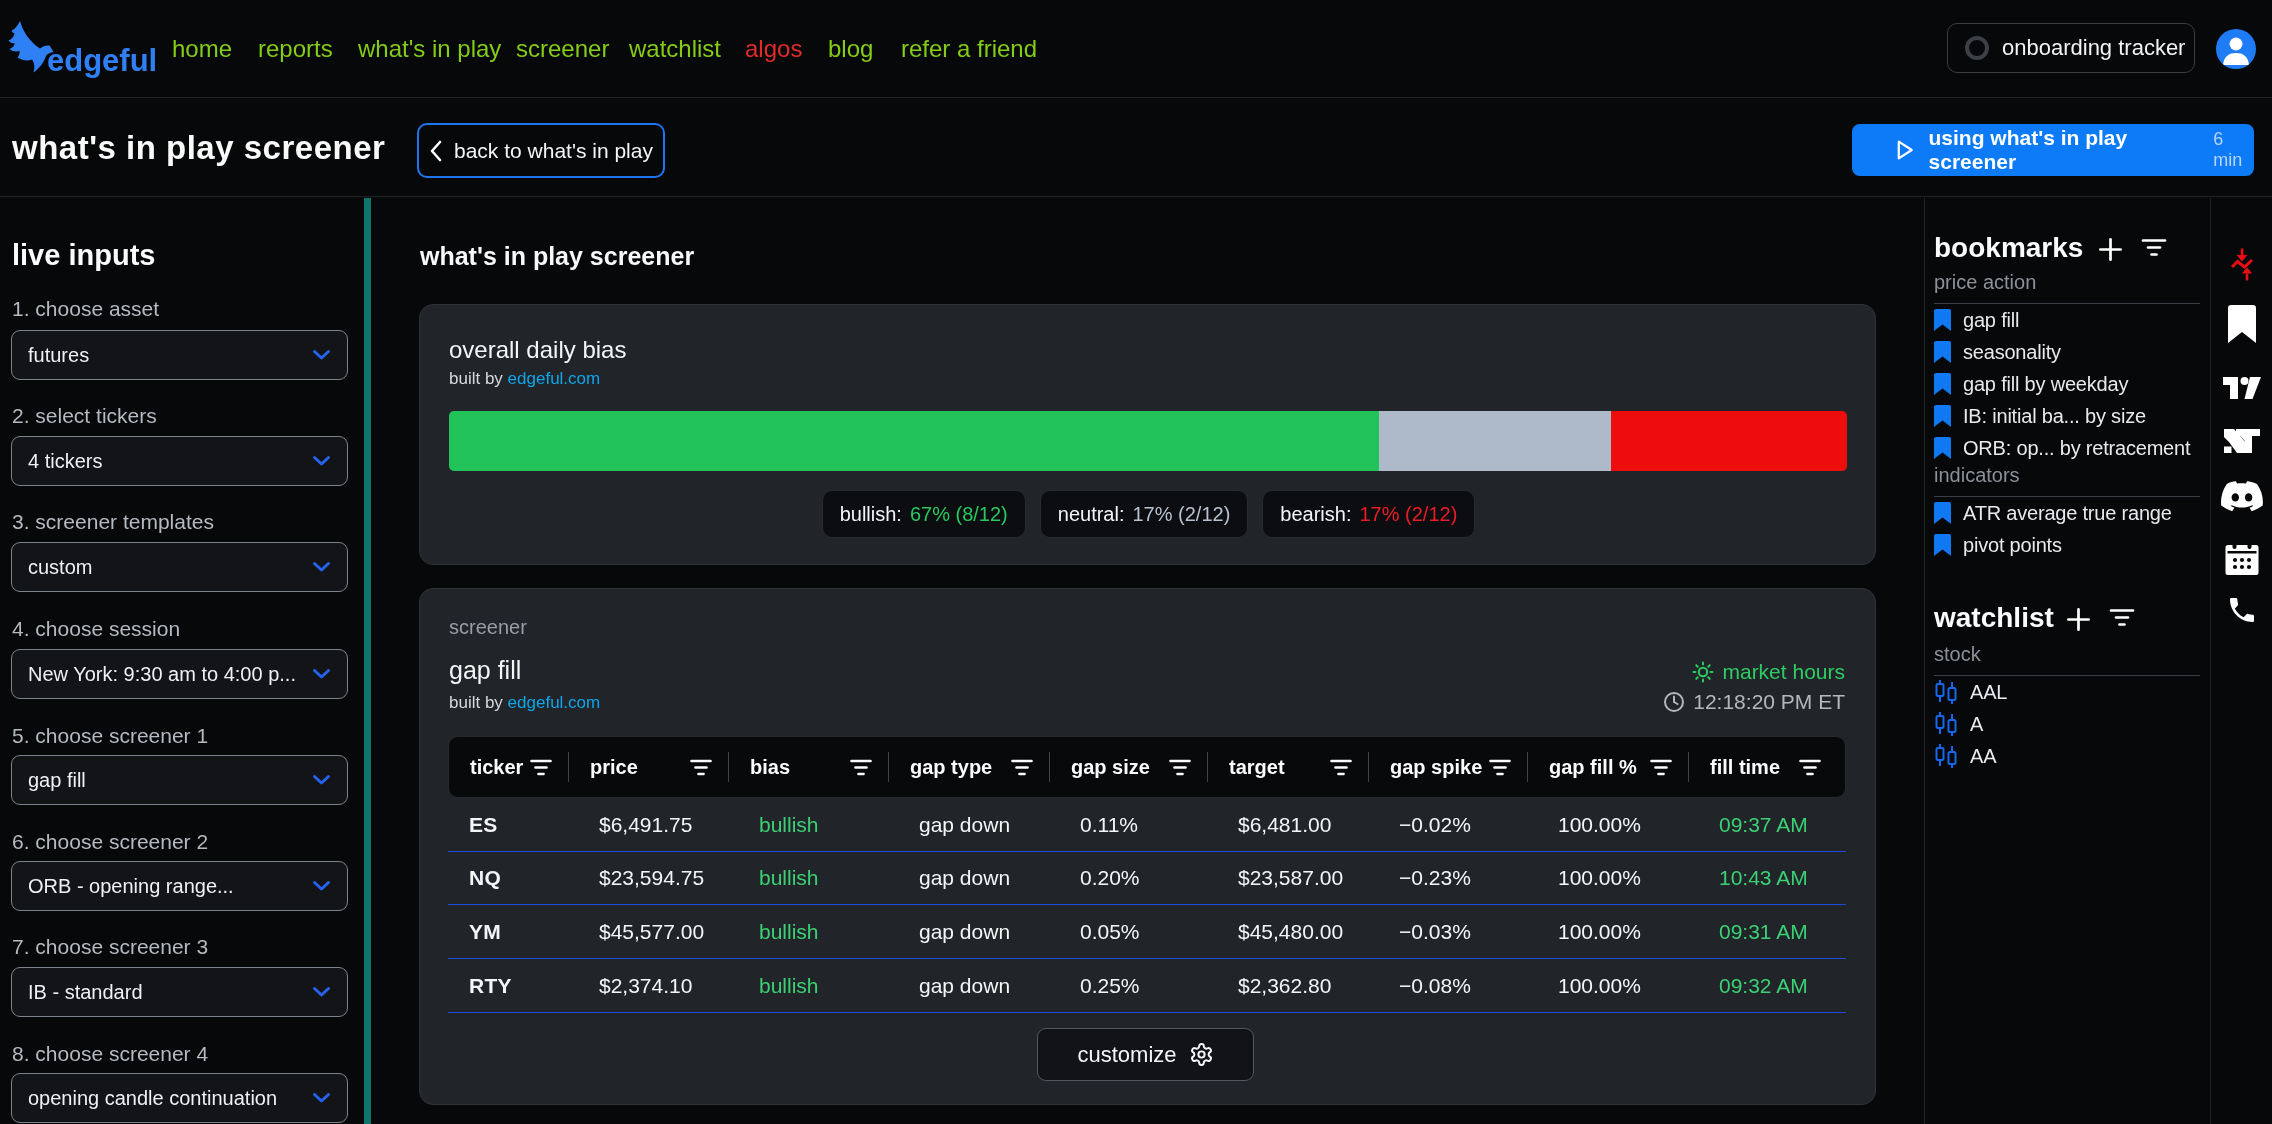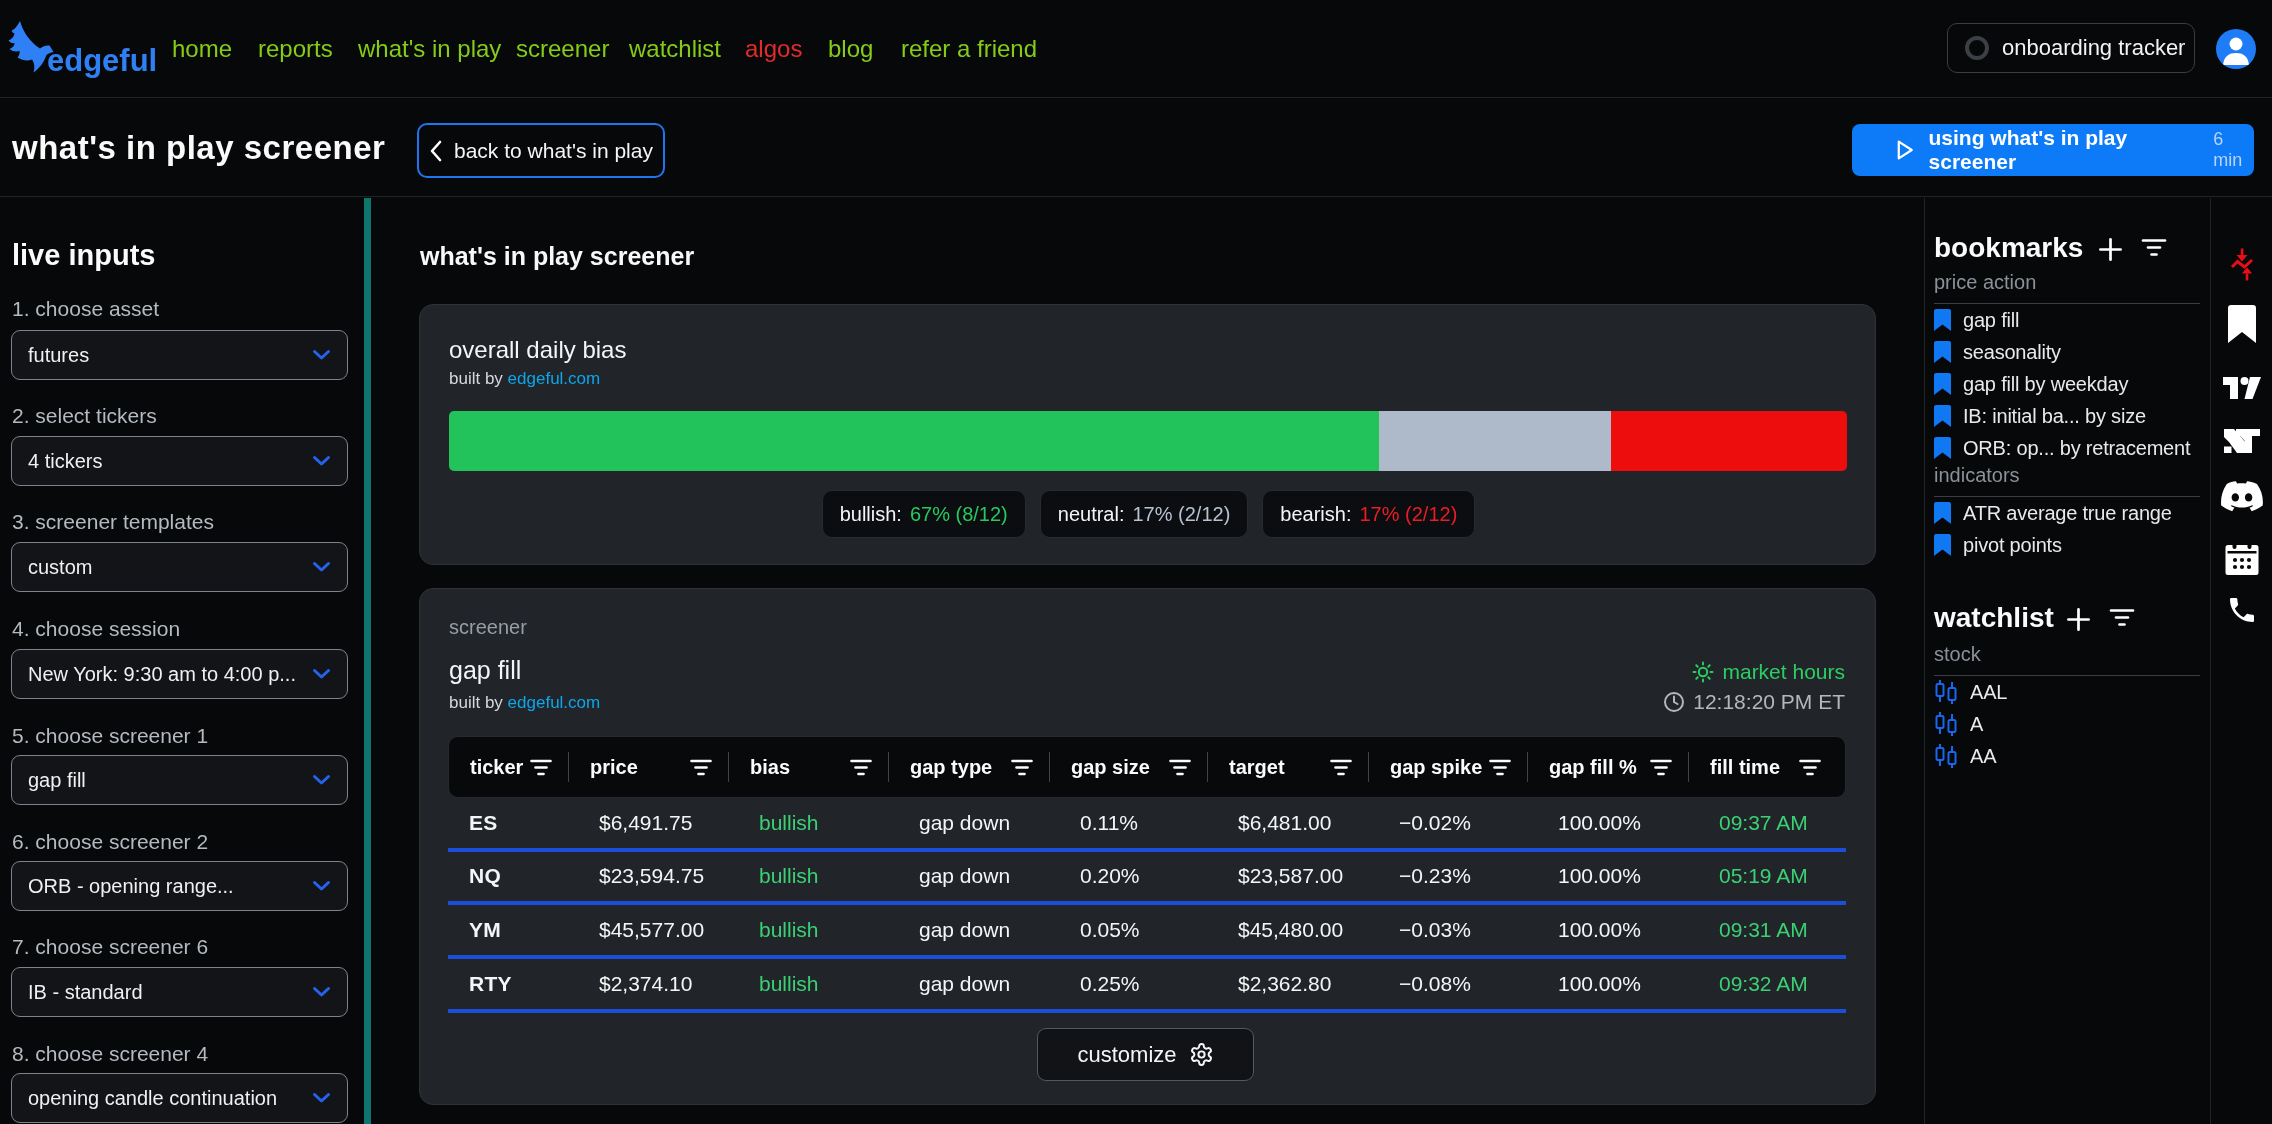--- a/index.html
+++ b/index.html
@@ -64,21 +64,21 @@
 #mkt { position:absolute; right:30px; top:71px; font-size:21px; color:#2ccd63; display:flex; align-items:center; gap:8px; }
 #tme { position:absolute; right:30px; top:101px; font-size:21px; color:#b5b7ba; display:flex; align-items:center; gap:8px; }
 
 #thead { position:absolute; left:28px; top:147px; width:1398px; height:62px; background:#08090b;
   border:1px solid #26292d; border-radius:10px; display:flex; align-items:center; }
 .th { white-space:nowrap; display:flex; align-items:center; justify-content:space-between; height:30px;
   padding-left:21px; padding-right:16px; font-size:20px; font-weight:600; color:#fbfbfc;
   border-right:1px solid #3f434a; }
 .th:last-child { border-right:none; }
 .trow { position:absolute; left:28px; width:1398px; height:54px; display:flex; align-items:center;
-  border-bottom:4px solid #1d4ed8; font-size:21px; color:#f4f5f6; }
+  border-bottom:1px solid #1d4ed8; font-size:21px; color:#f4f5f6; }
 .td { padding-left:21px; }
 .trow .td:first-child { font-weight:600; letter-spacing:.3px; }
 .green { color:#3bd073; }
 #custbtn { position:absolute; left:617px; top:439px; width:217px; height:53px; background:#111317;
   border:1px solid #54585f; border-radius:9px; display:flex; align-items:center; justify-content:center;
   gap:12px; font-size:22px; color:#f4f5f6; }
 
 
 #rpanel { position:absolute; top:198px; left:1924px; width:286px; height:926px; background:#070809;
   border-left:1px solid #212427; }
@@ -159,21 +159,21 @@
         <path d="M2.5,2.5 L9.5,9 L16.5,2.5" fill="none" stroke="#2563eb" stroke-width="3" stroke-linecap="round" stroke-linejoin="round"></path>
       </svg></div>
     <div class="flabel" style="top:526px">5. choose screener 1</div>
     <div class="fbox" style="top:557px">gap fill<svg width="19" height="12" viewBox="0 0 19 12">
         <path d="M2.5,2.5 L9.5,9 L16.5,2.5" fill="none" stroke="#2563eb" stroke-width="3" stroke-linecap="round" stroke-linejoin="round"></path>
       </svg></div>
     <div class="flabel" style="top:632px">6. choose screener 2</div>
     <div class="fbox" style="top:663px">ORB - opening range...<svg width="19" height="12" viewBox="0 0 19 12">
         <path d="M2.5,2.5 L9.5,9 L16.5,2.5" fill="none" stroke="#2563eb" stroke-width="3" stroke-linecap="round" stroke-linejoin="round"></path>
       </svg></div>
-    <div class="flabel" style="top:737px">7. choose screener 6</div>
+    <div class="flabel" style="top:737px">7. choose screener 3</div>
     <div class="fbox" style="top:769px">IB - standard<svg width="19" height="12" viewBox="0 0 19 12">
         <path d="M2.5,2.5 L9.5,9 L16.5,2.5" fill="none" stroke="#2563eb" stroke-width="3" stroke-linecap="round" stroke-linejoin="round"></path>
       </svg></div>
     <div class="flabel" style="top:844px">8. choose screener 4</div>
     <div class="fbox" style="top:875px">opening candle continuation<svg width="19" height="12" viewBox="0 0 19 12">
         <path d="M2.5,2.5 L9.5,9 L16.5,2.5" fill="none" stroke="#2563eb" stroke-width="3" stroke-linecap="round" stroke-linejoin="round"></path>
       </svg></div>
   </div>
 
 <div id="main">
@@ -294,21 +294,21 @@
         </div>
         <div class="trow" style="top:262px">
           <div class="td" style="width:130px">NQ</div>
           <div class="td" style="width:160px">$23,594.75</div>
           <div class="td green" style="width:160px">bullish</div>
           <div class="td" style="width:161px">gap down</div>
           <div class="td" style="width:158px">0.20%</div>
           <div class="td" style="width:161px">$23,587.00</div>
           <div class="td" style="width:159px">−0.23%</div>
           <div class="td" style="width:161px">100.00%</div>
-          <div class="td green" style="width:148px">05:19 AM</div>
+          <div class="td green" style="width:148px">10:43 AM</div>
         </div>
         <div class="trow" style="top:316px">
           <div class="td" style="width:130px">YM</div>
           <div class="td" style="width:160px">$45,577.00</div>
           <div class="td green" style="width:160px">bullish</div>
           <div class="td" style="width:161px">gap down</div>
           <div class="td" style="width:158px">0.05%</div>
           <div class="td" style="width:161px">$45,480.00</div>
           <div class="td" style="width:159px">−0.03%</div>
           <div class="td" style="width:161px">100.00%</div>

